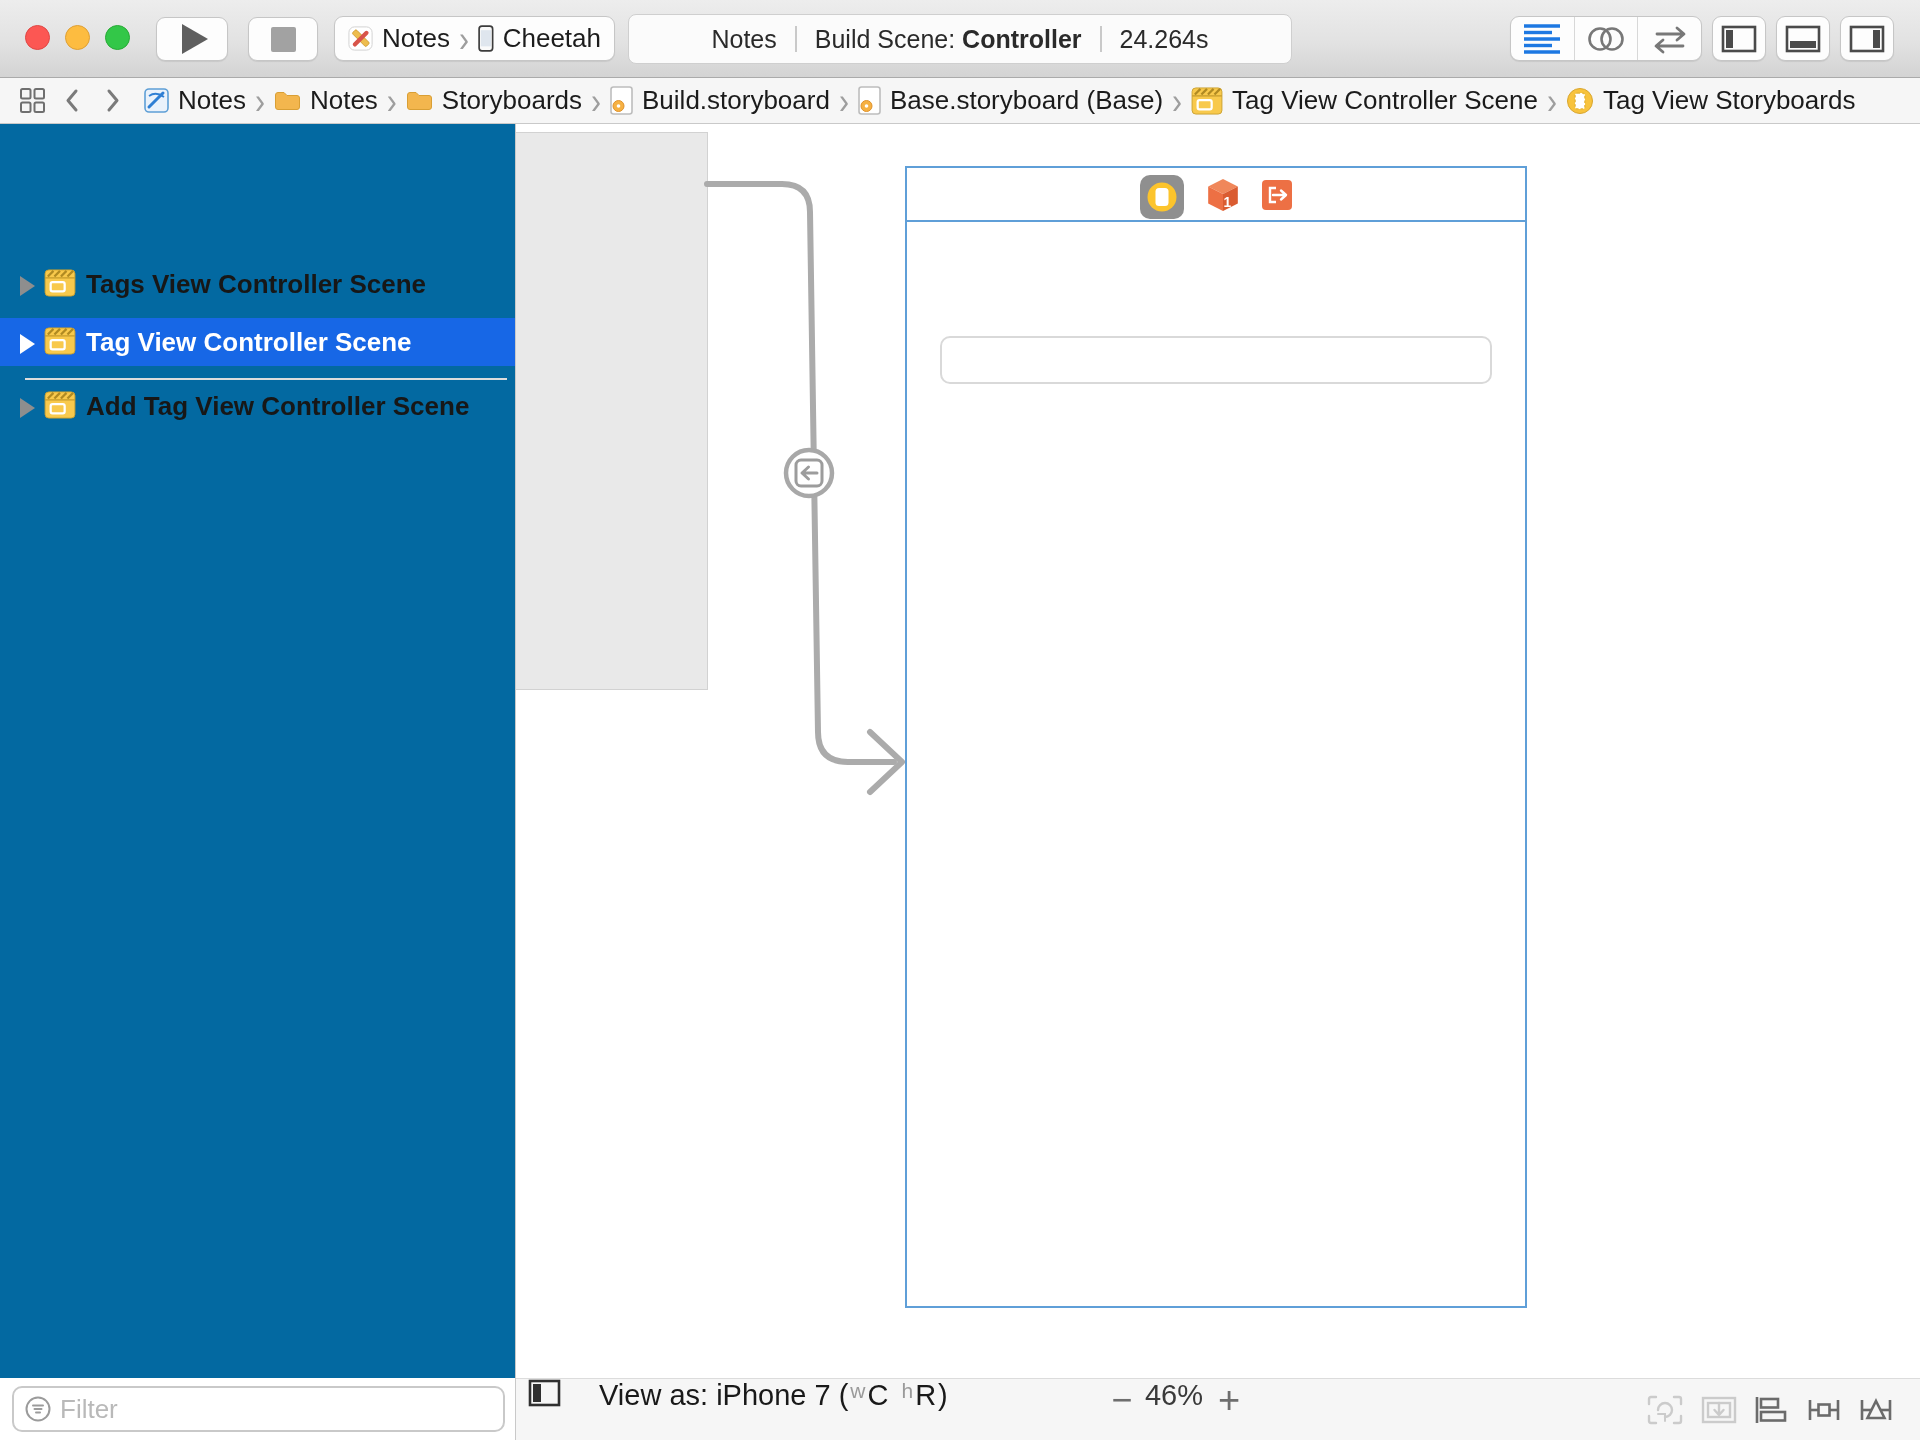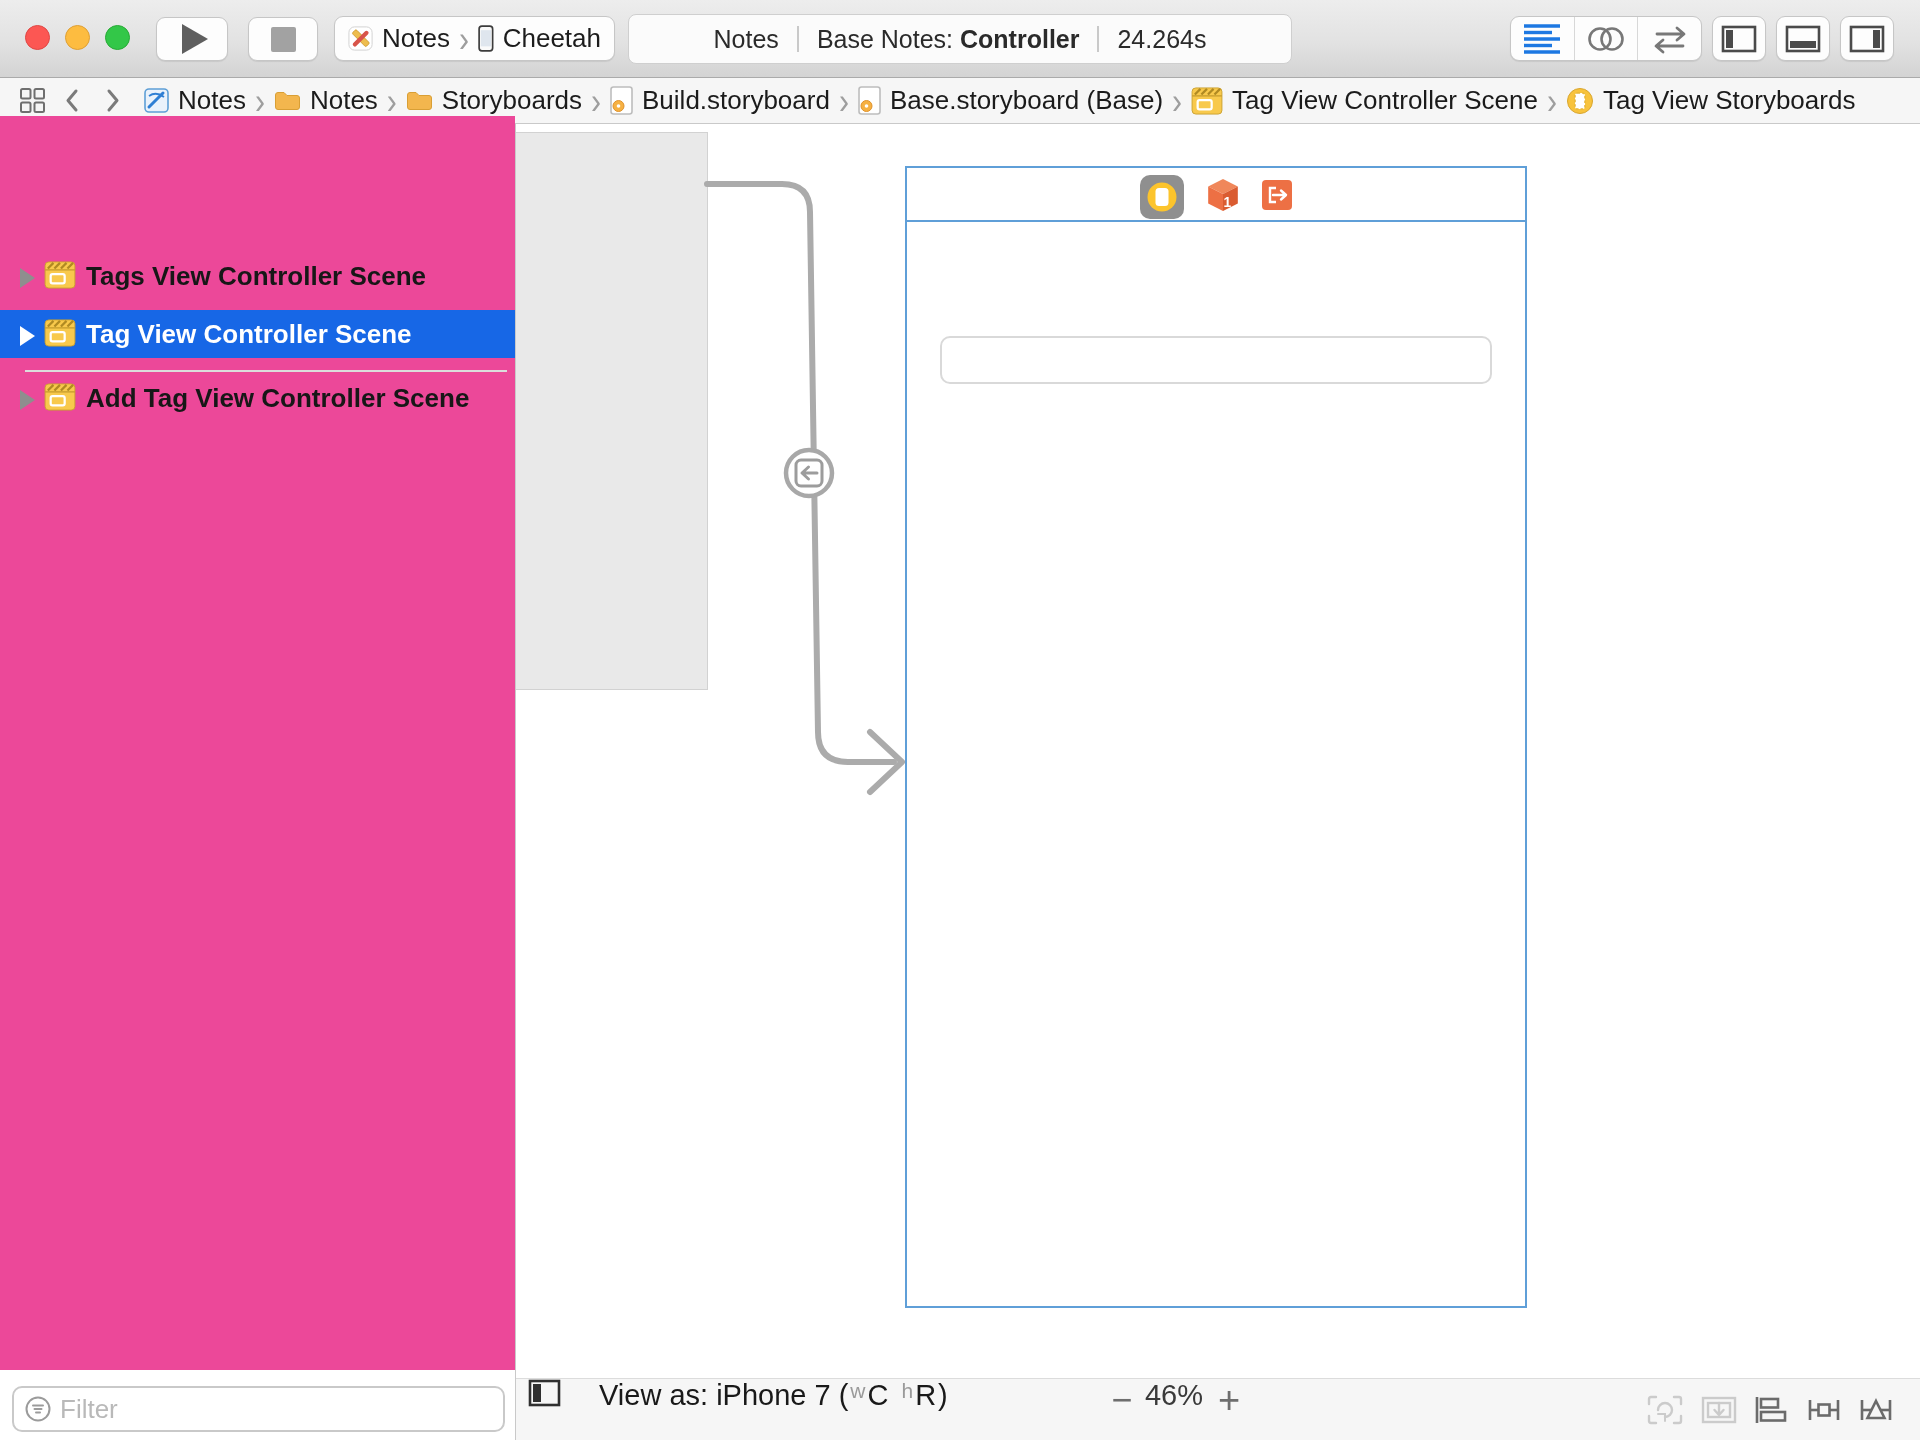--- a/index.html
+++ b/index.html
@@ -52,21 +52,21 @@
   
   .jumpbar { position:absolute; left:0; top:78px; width:1920px; height:46px;
              background:#f6f6f6; border-bottom:1px solid #c9c9c9;
              display:flex; align-items:center; padding-left:12px; }
   .jb-btn { display:flex; align-items:center; justify-content:center; width:40px; height:40px; }
   .crumbs { display:flex; align-items:center; margin-left:12px; }
   .crumb { display:flex; align-items:center; gap:9px; font-size:26px; color:#1b1b1b; white-space:nowrap; }
   .crumb-sep { margin:0 9px; }
 
   
-  .outline { position:absolute; left:0; top:116px; width:515px; height:1254px; background:#ec4899; }
+  .outline { position:absolute; left:0; top:124px; width:515px; height:1254px; background:#0369a1; }
   .row { position:absolute; left:0; width:515px; height:48px; }
   .row .tri { position:absolute; left:20px; top:16px; width:0; height:0;
               border-left:15px solid #8e8e8e; border-top:10px solid transparent;
               border-bottom:10px solid transparent; }
   .row .row-icon { position:absolute; left:44px; top:9px; }
   .row .lbl { position:absolute; left:86px; top:50%; transform:translateY(-50%);
               font-size:26px; font-weight:700; color:#171717; white-space:nowrap; }
   .row.sel { background:#1767e6; }
   .row.sel .tri { border-left-color:#fff; }
   .row.sel .lbl { color:#fff; }
@@ -141,21 +141,21 @@
     <svg width="17" height="29" viewBox="0 0 17 29">
       <rect x="1.2" y="1.2" width="14.6" height="26.6" rx="3" fill="#fafafa" stroke="#3c3c3c" stroke-width="1.8"></rect>
       <rect x="3" y="5.5" width="11" height="17.5" fill="#dfe6ee"></rect>
     </svg>
     <span>Cheetah</span>
   </div>
 
   <div class="status">
     <span>Notes</span>
     <span class="st-div"></span>
-    <span><span>Base Notes:</span>&nbsp;<b>Controller</b></span>
+    <span><span>Build Scene:</span>&nbsp;<b>Controller</b></span>
     <span class="st-div"></span>
     <span>24.264s</span>
   </div>
 
   <div class="seg-editors">
     <div class="seg">
       <svg width="40" height="34" viewBox="0 0 40 34">
         <g stroke="#1d78e2" stroke-width="3.4" stroke-linecap="butt">
           <line x1="2" y1="4" x2="38" y2="4"></line>
             <line x1="2" y1="10.5" x2="30" y2="10.5"></line>

